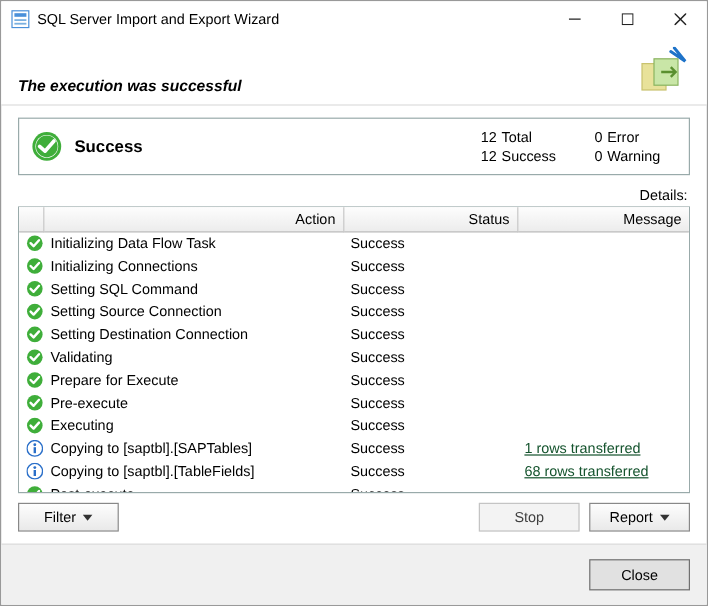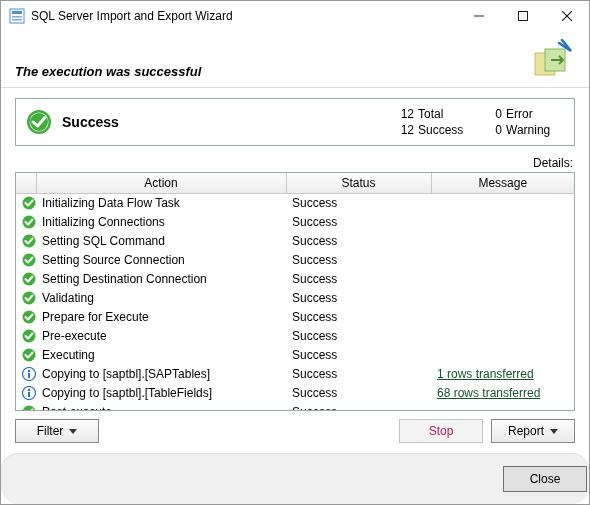--- a/index.html
+++ b/index.html
@@ -37,38 +37,38 @@
   .summary-box .big-check { width:26px; height:26px; margin-right:10px; }
   .summary-box .s-label { font-weight:bold; font-size:14px; flex:1; }
   .summary-grid { display:grid; grid-template-columns: 22px 58px 22px 58px; gap: 2px 4px; font-size:12px; }
   .summary-grid .n { text-align:right; }
   .details-label { margin: 10px 2px 2px 2px; text-align: right; }
   .table-wrap { border:1px solid #9aa; flex:1; min-height:0; overflow:auto; background:#fff; }
   table { width:100%; border-collapse: collapse; table-layout: fixed; }
   th {
     background: linear-gradient(#fdfdfd,#ececec);
     border: 1px solid #c8c8c8; border-top:none;
-    text-align:center; font-weight: normal; padding: 3px 6px; font-size:12px;
+    text-align:right; font-weight: normal; padding: 3px 6px; font-size:12px;
     height: 20px;
   }
   th:first-child { border-left:none; }
   th:last-child { border-right:none; }
   td { padding: 2px 6px; font-size:12px; height:19px; white-space:nowrap; overflow:hidden; text-overflow:ellipsis; vertical-align: middle;}
   col.c-icon { width: 20px; }
   col.c-action { width: 250px; }
   col.c-status { width: 145px; }
   .row-icon { width:14px; height:14px; display:block; }
   a.msg { color: #14532d; text-decoration: underline; cursor:pointer; }
   .btn-row { display:flex; padding: 8px 0 4px 0; gap:8px; align-items:flex-end; }
   .btn-row .spacer { flex:1; }
   .btn { min-width: 84px; height: 24px; border:1px solid #888; background: linear-gradient(#fdfdfd,#e9e9e9);
     font-size:12px; display:inline-flex; align-items:center; justify-content:center; gap:6px; padding: 0 10px; cursor:pointer;}
-  .btn.disabled { color:#be185d; border-color:#c4c4c4; background:#f3f3f3; cursor:default;}
+  .btn.disabled { color:#404040; border-color:#c4c4c4; background:#f3f3f3; cursor:default;}
   .tri-down { width:0;height:0;border-left:4px solid transparent;border-right:4px solid transparent;border-top:5px solid #333; }
-  .footer { border-top:1px solid #ddd; padding: 12px 2px; display:flex; justify-content:flex-end; background:#f0f0f0;border-radius:17px;}
+  .footer { border-top:1px solid #ddd; padding: 12px 14px; display:flex; justify-content:flex-end; background:#f0f0f0;}
   .footer .btn { min-width: 84px; height:26px; border:1px solid #707070; background:#e1e1e1;}
 </style>
 </head>
 <body>
 
 <div class="titlebar">
   <svg class="app-icon" viewBox="0 0 16 16">
     <rect x="1" y="1" width="14" height="14" fill="#fff" stroke="#4a90d9"></rect>
     <rect x="3" y="3" width="10" height="3" fill="#4a90d9"></rect>
     <rect x="3" y="8" width="10" height="1.5" fill="#7ab0e0"></rect>

